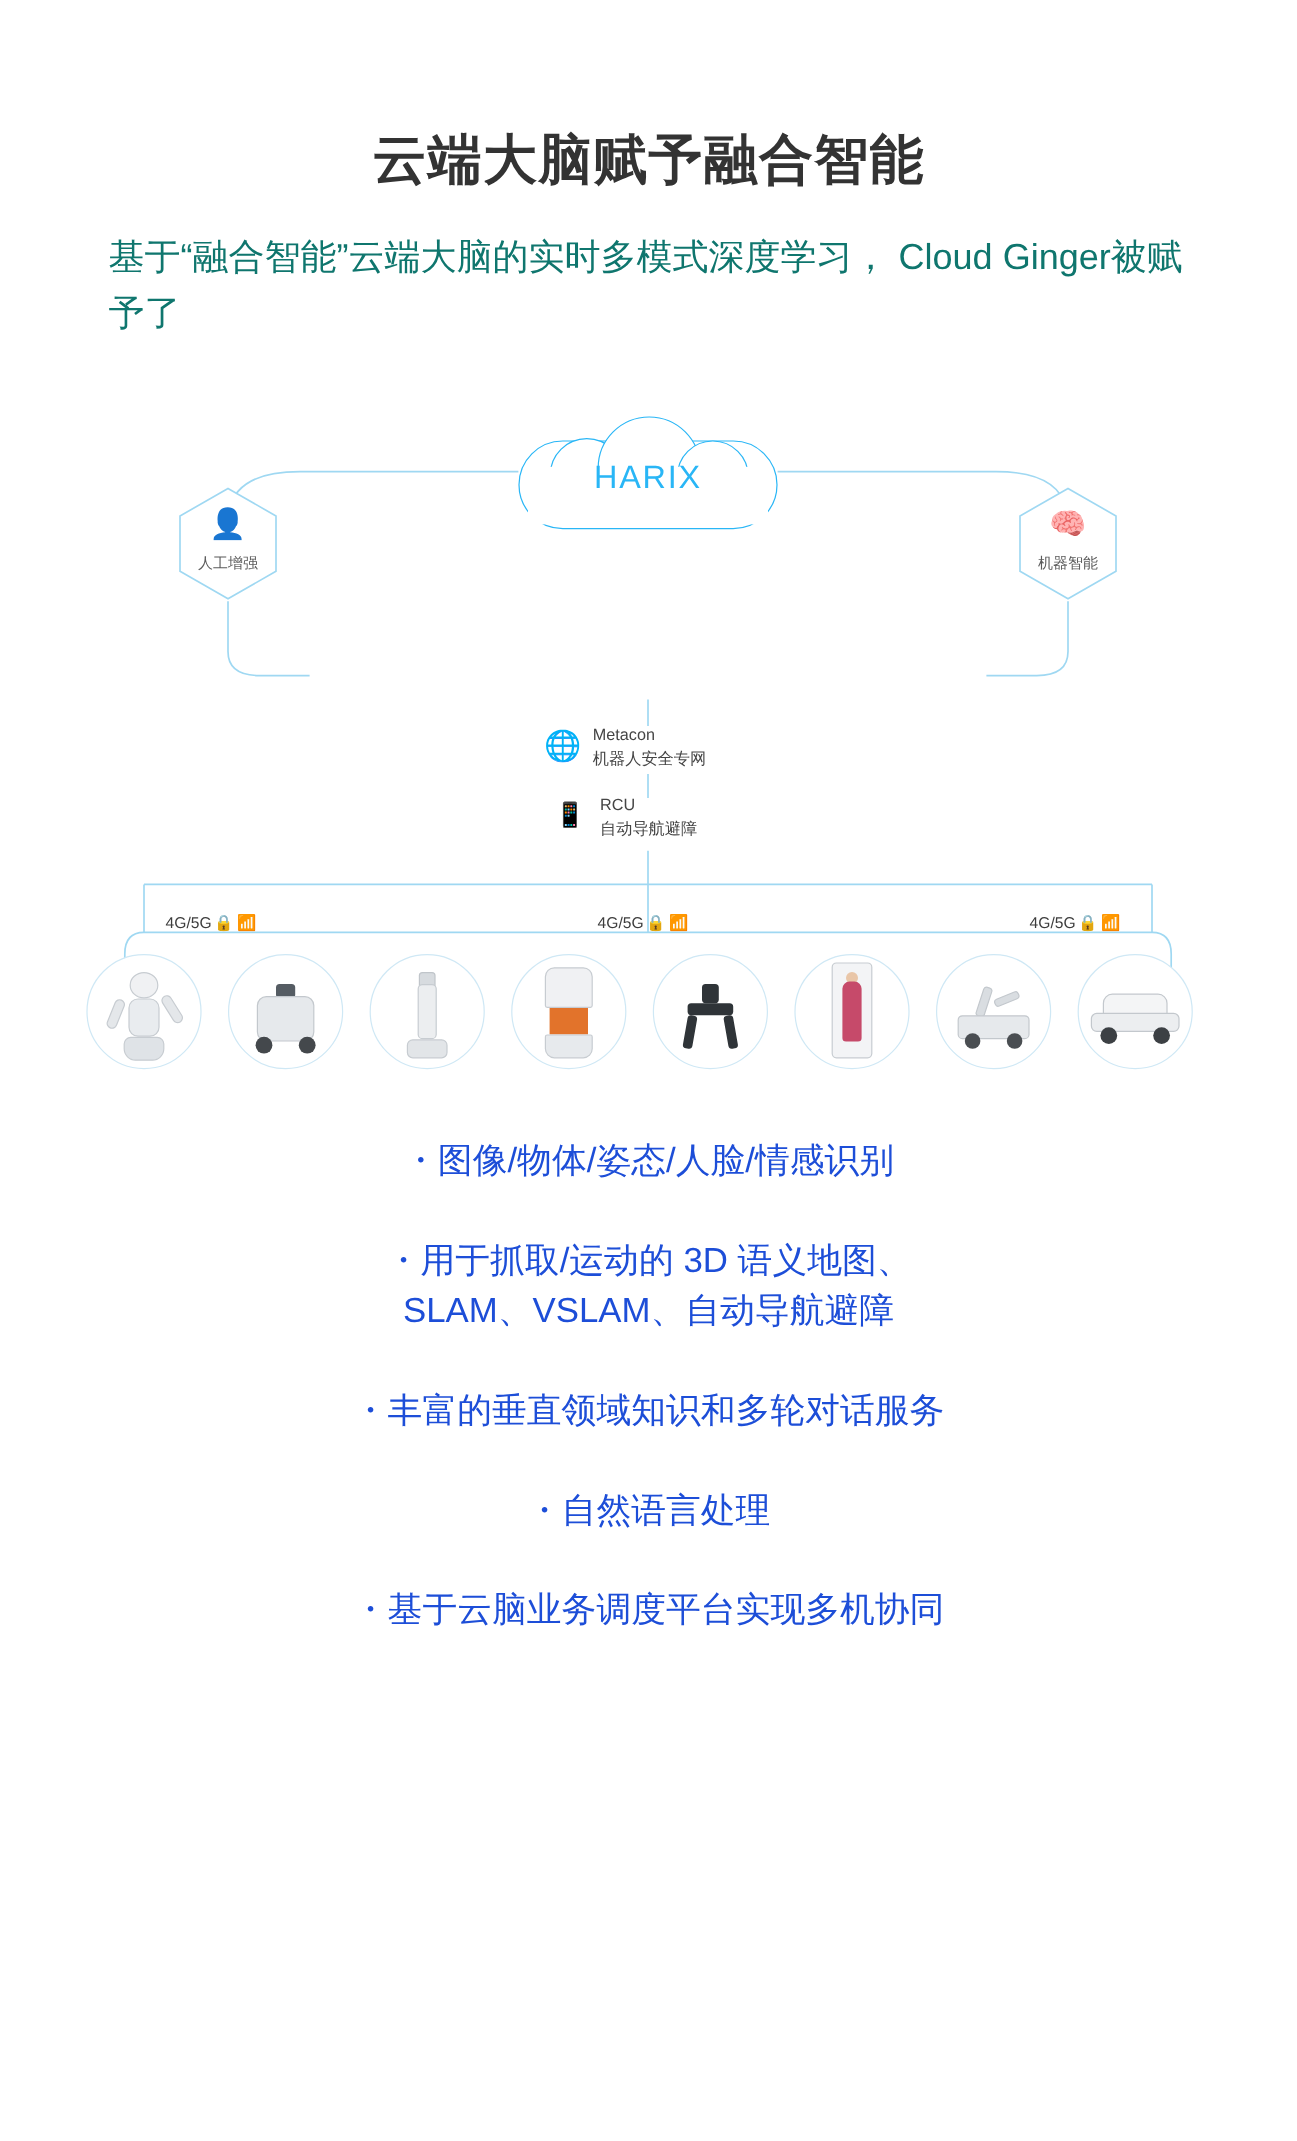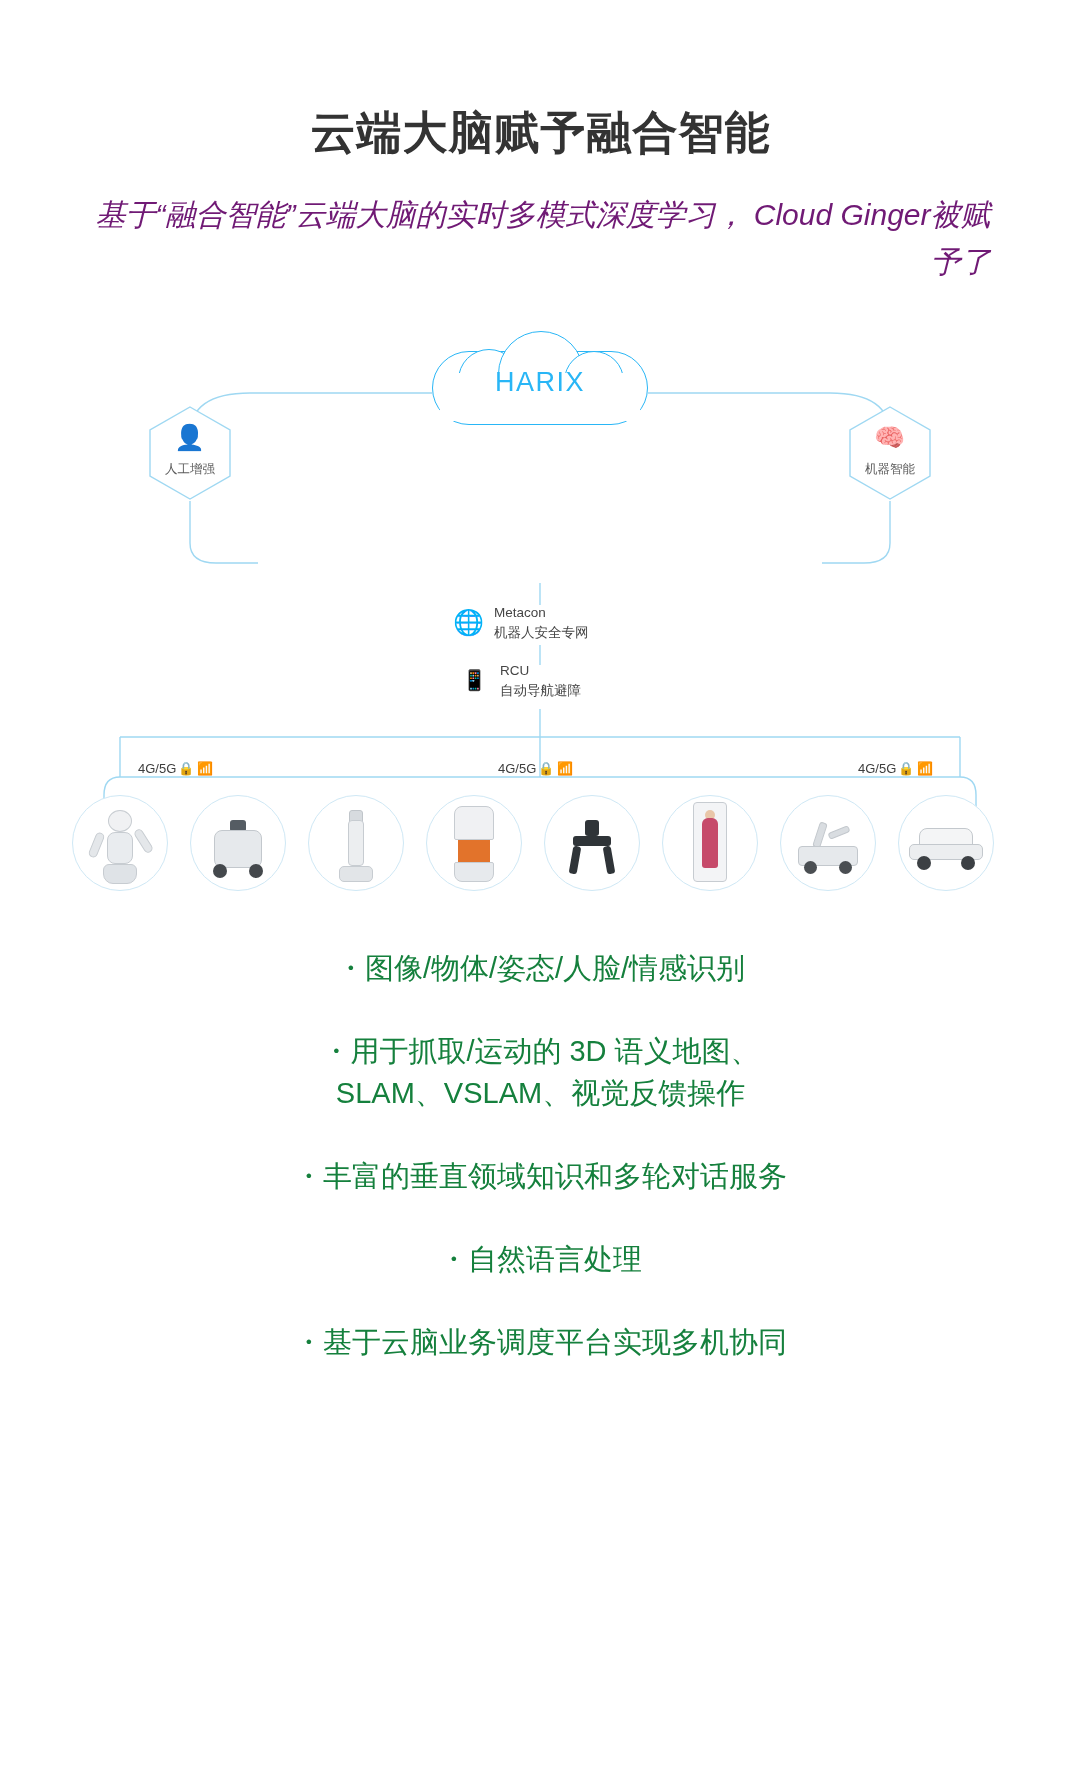--- a/index.html
+++ b/index.html
@@ -21,49 +21,48 @@
   .page-title {
     text-align: center;
     font-size: 45px;
     font-weight: bold;
     color: #333333;
     letter-spacing: 1px;
     margin: 106px 0 0 0;
     line-height: 1.2;
   }
   .page-subtitle {
-    text-align: right;
+    text-align: left;
     font-size: 30px;
-    color: #701a75;
+    color: #0f766e;
     line-height: 1.55;
     margin: 32px auto 0 auto;
     width: 900px;
     font-weight: normal;
-    font-style: italic;
   }
 
   
   .diagram {
     position: relative;
     width: 1081px;
     height: 580px;
     margin-top: 48px;
   }
   .diagram svg.lines {
     position: absolute;
     left: 0; top: 0;
     width: 1081px;
     height: 580px;
   }
 
   
   .cloud {
     position: absolute;
     left: 432px;
-    top: 0;
+    top: 16px;
     width: 216px;
     height: 92px;
   }
   .cloud .cloud-shape {
     position: absolute;
     left: 0; top: 18px;
     width: 216px;
     height: 74px;
     border: 1.6px solid #29b6f6;
     border-radius: 40px;
@@ -321,21 +320,21 @@
   .fig-car .w.l { left:8px; } .fig-car .w.r { right:8px; }
 
   
   .bullets {
     margin: 34px auto 0 auto;
     width: 880px;
     text-align: center;
   }
   .bullet {
     font-size: 29px;
-    color: #15803d;
+    color: #1d4ed8;
     line-height: 1.45;
     margin-bottom: 41px;
     white-space: pre-line;
   }
 </style>
 </head>
 <body>
 
 <h1 class="page-title">云端大脑赋予融合智能</h1>
 <p class="page-subtitle">基于“融合智能”云端大脑的实时多模式深度学习，
@@ -492,17 +491,17 @@
         <div class="w l"></div>
         <div class="w r"></div>
       </div>
   </div>
 
 </div>
 
 <div class="bullets">
   <div class="bullet">・图像/物体/姿态/人脸/情感识别</div>
   <div class="bullet">・用于抓取/运动的 3D 语义地图、
-SLAM、VSLAM、视觉反馈操作</div>
+SLAM、VSLAM、自动导航避障</div>
   <div class="bullet">・丰富的垂直领域知识和多轮对话服务</div>
   <div class="bullet">・自然语言处理</div>
   <div class="bullet">・基于云脑业务调度平台实现多机协同</div>
 </div>
 
 </body></html>

